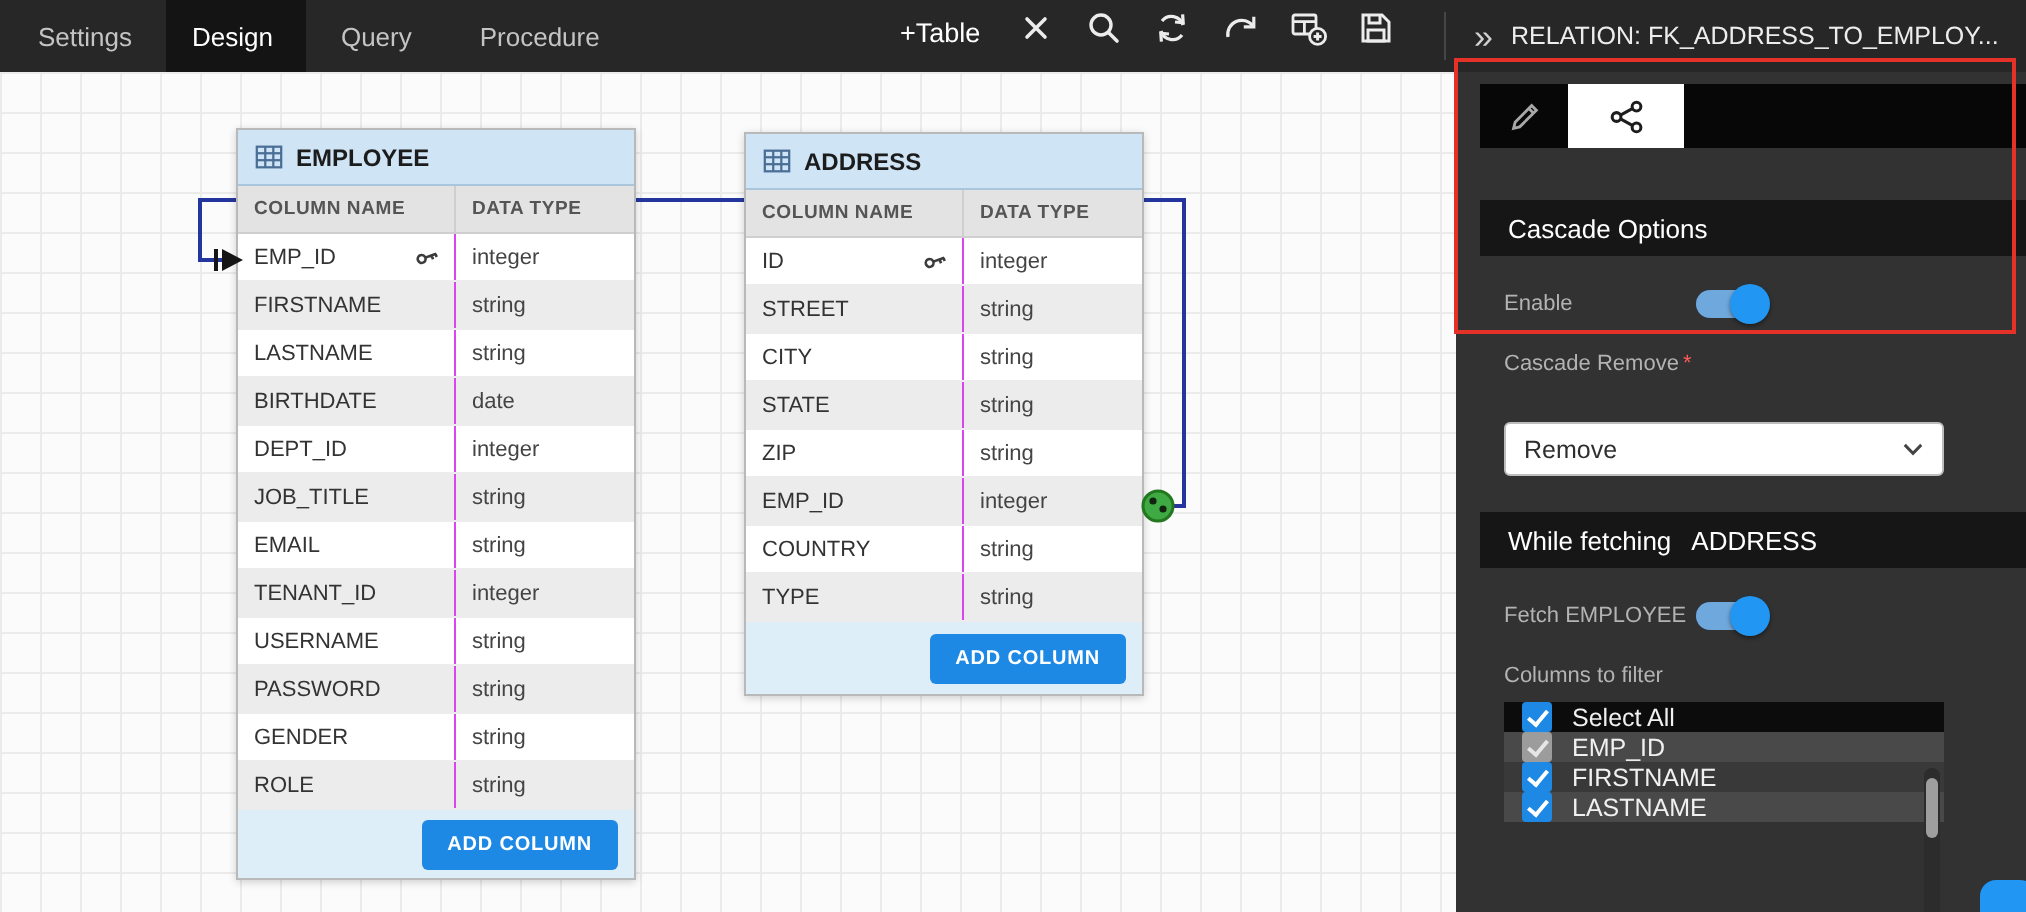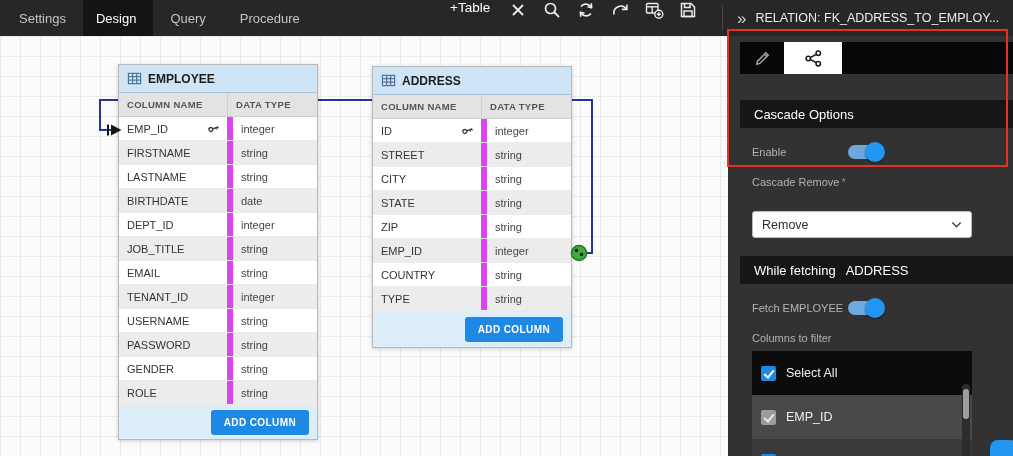--- a/index.html
+++ b/index.html
@@ -4,21 +4,21 @@
 <style>
   * { box-sizing: border-box; margin: 0; padding: 0; }
   html,body { width:1013px; height:456px; overflow:hidden; }
   body { position:relative; background:#fff; font-family:"Liberation Sans", sans-serif; }
 
   
   .topbar { position:absolute; left:0; top:0; width:1013px; height:36px; background:#272727; display:flex; align-items:center; z-index:5; }
   .tb-tabs { display:flex; height:100%; padding-left:2px; }
   .tb-tab { padding:0 17px; display:flex; align-items:center; font-size:13px; color:#c4c4c4; cursor:pointer; }
   .tb-tab.active { background:#141414; color:#fff;padding-left:13px; }
-  .tb-tools { position:absolute; left:450px; top:0; height:24px; display:flex; align-items:flex-start; gap:14px; }
+  .tb-tools { position:absolute; left:450px; top:0; height:24px; display:flex; align-items:flex-end; gap:14px; }
   .tb-add-table { color:#fff; font-size:13.5px; margin-right:4px; cursor:pointer; }
   .tool { width:20px; height:20px; display:flex; cursor:pointer; }
   .tool svg { width:20px; height:20px; }
   .tb-divider { position:absolute; left:722px; top:6px; width:1px; height:24px; background:#464646; }
   .panel-head { position:absolute; left:728px; top:0; width:285px; height:36px; display:flex; align-items:center; gap:9px; padding-left:9px; }
   .expand { color:#d0d0d0; font-size:17px; line-height:1; cursor:pointer; }
   .panel-title { color:#ededed; font-size:12.5px; white-space:nowrap; overflow:hidden; }
 
   
   .canvas { position:absolute; left:0; top:36px; width:728px; height:420px;
@@ -33,21 +33,21 @@
   .tbl { position:absolute; width:200px; background:#fff; border:1px solid #b9b9b9; box-shadow:0 1px 4px rgba(0,0,0,.18); z-index:2; }
   .tbl.employee { left:118px; top:28px; }
   .tbl.address  { left:372px; top:30px; }
   .tbl-header { height:28px; background:#cfe4f5; border-bottom:1px solid #aac6dd; display:flex; align-items:center; gap:6px; padding:0 8px; font-size:12px; font-weight:bold; color:#1c1c1c; cursor:move; }
   .tbl-cols { height:24px; background:#e3e3e3; border-bottom:1px solid #cfcfcf; display:flex; font-size:9.5px; font-weight:bold; color:#555; letter-spacing:.3px; align-items:stretch; }
   .tbl-cols .c1 { width:108px; padding-left:8px; display:flex; align-items:center;text-align:right; }
   .tbl-cols .c2 { flex:1; padding-left:8px; border-left:1px solid #cfcfcf; display:flex; align-items:center; }
   .trow { height:24px; display:flex; align-items:stretch; font-size:11px; color:#333; border-bottom:1px solid #ececec; cursor:pointer; }
   .tbl-body .trow:nth-child(even) { background:#ececec; }
   .trow .cname { width:108px; padding-left:8px; display:flex; align-items:center; }
-  .trow .ctype { flex:1; padding-left:8px; border-left:6px solid #d946ef; display:flex; align-items:center; color:#444; }
+  .trow .ctype { flex:1; padding-left:8px; border-left:1px solid #d946ef; display:flex; align-items:center; color:#444; }
   .key { margin-left:auto; margin-right:7px; display:flex; transform:rotate(-20deg); }
   .key svg { width:13px; height:13px; }
   .tbl-footer { height:34px; background:#ddeef9; display:flex; align-items:center; justify-content:flex-end; padding-right:8px; }
   .tbl.address .tbl-footer { height:36px; }
   .addcol-btn { background:#1e88e5; color:#fff; border:none; font-size:10px; font-weight:bold; letter-spacing:.4px; padding:7px 13px; border-radius:3px; font-family:inherit; cursor:pointer; }
 
   
   .panel { position:absolute; left:728px; top:36px; width:285px; height:420px; background:#323232; overflow:hidden; z-index:4; }
   .ptabs { margin:6px 0 0 12px; height:32px; background:#070707; display:flex; }
   .ptab { width:44px; display:flex; align-items:center; justify-content:center; cursor:pointer; }
@@ -58,21 +58,21 @@
   .sec-tbl { margin-left:10px; }
   .panel-row { display:flex; align-items:center; padding:14px 0 0 24px; height:34px; }
   .plabel { color:#b3b3b3; font-size:11px; width:96px; }
   .toggle { position:relative; width:34px; height:14px; border-radius:7px; background:#6fa8dc; cursor:pointer; }
   .toggle .knob { position:absolute; right:-3px; top:-3px; width:20px; height:20px; border-radius:50%; background:#2196f3; box-shadow:0 1px 2px rgba(0,0,0,.45); }
   .fieldlabel { color:#b3b3b3; font-size:11px; margin:14px 0 0 24px; }
   .req { color:#ff5b5b; margin-left:2px; }
   .select { margin:23px 0 0 24px; width:220px; height:27px; background:#fff; border:1px solid #bdbdbd; border-radius:3px; display:flex; align-items:center; justify-content:space-between; padding:0 9px; font-size:12.5px; color:#2e2e2e; cursor:pointer; }
   .select svg { width:11px; height:8px; }
   .listbox { position:relative; margin:7px 0 0 24px; width:220px; }
-  .lrow { height:44px; display:flex; align-items:center; gap:10px; padding-left:9px; font-size:12.5px; color:#f0f0f0; cursor:pointer; }
+  .lrow { height:15px; display:flex; align-items:center; gap:10px; padding-left:9px; font-size:12.5px; color:#f0f0f0; cursor:pointer; }
   .lrow.head { background:#0c0c0c; }
   .lrow.r1 { background:#494949; }
   .lrow.r2 { background:#393939; }
   .lrow.r3 { background:#494949; }
   .cbx { width:15px; height:15px; border-radius:2px; background:#1e88e5; position:relative; flex:none; cursor:pointer; }
   .cbx::after { content:""; position:absolute; left:5px; top:2px; width:4px; height:8px; border-right:2px solid #fff; border-bottom:2px solid #fff; transform:rotate(40deg); }
   .cbx.dis { background:#9c9c9c; }
   .cbx.dis::after { border-color:#e6e6e6; }
   .sbtrack { position:absolute; right:2px; top:33px; width:8px; height:100px; background:#2c2c2c; border-radius:4px; }
   .sbthumb { position:absolute; left:1px; top:5px; width:6px; height:30px; background:#9e9e9e; border-radius:3px; cursor:pointer; }

